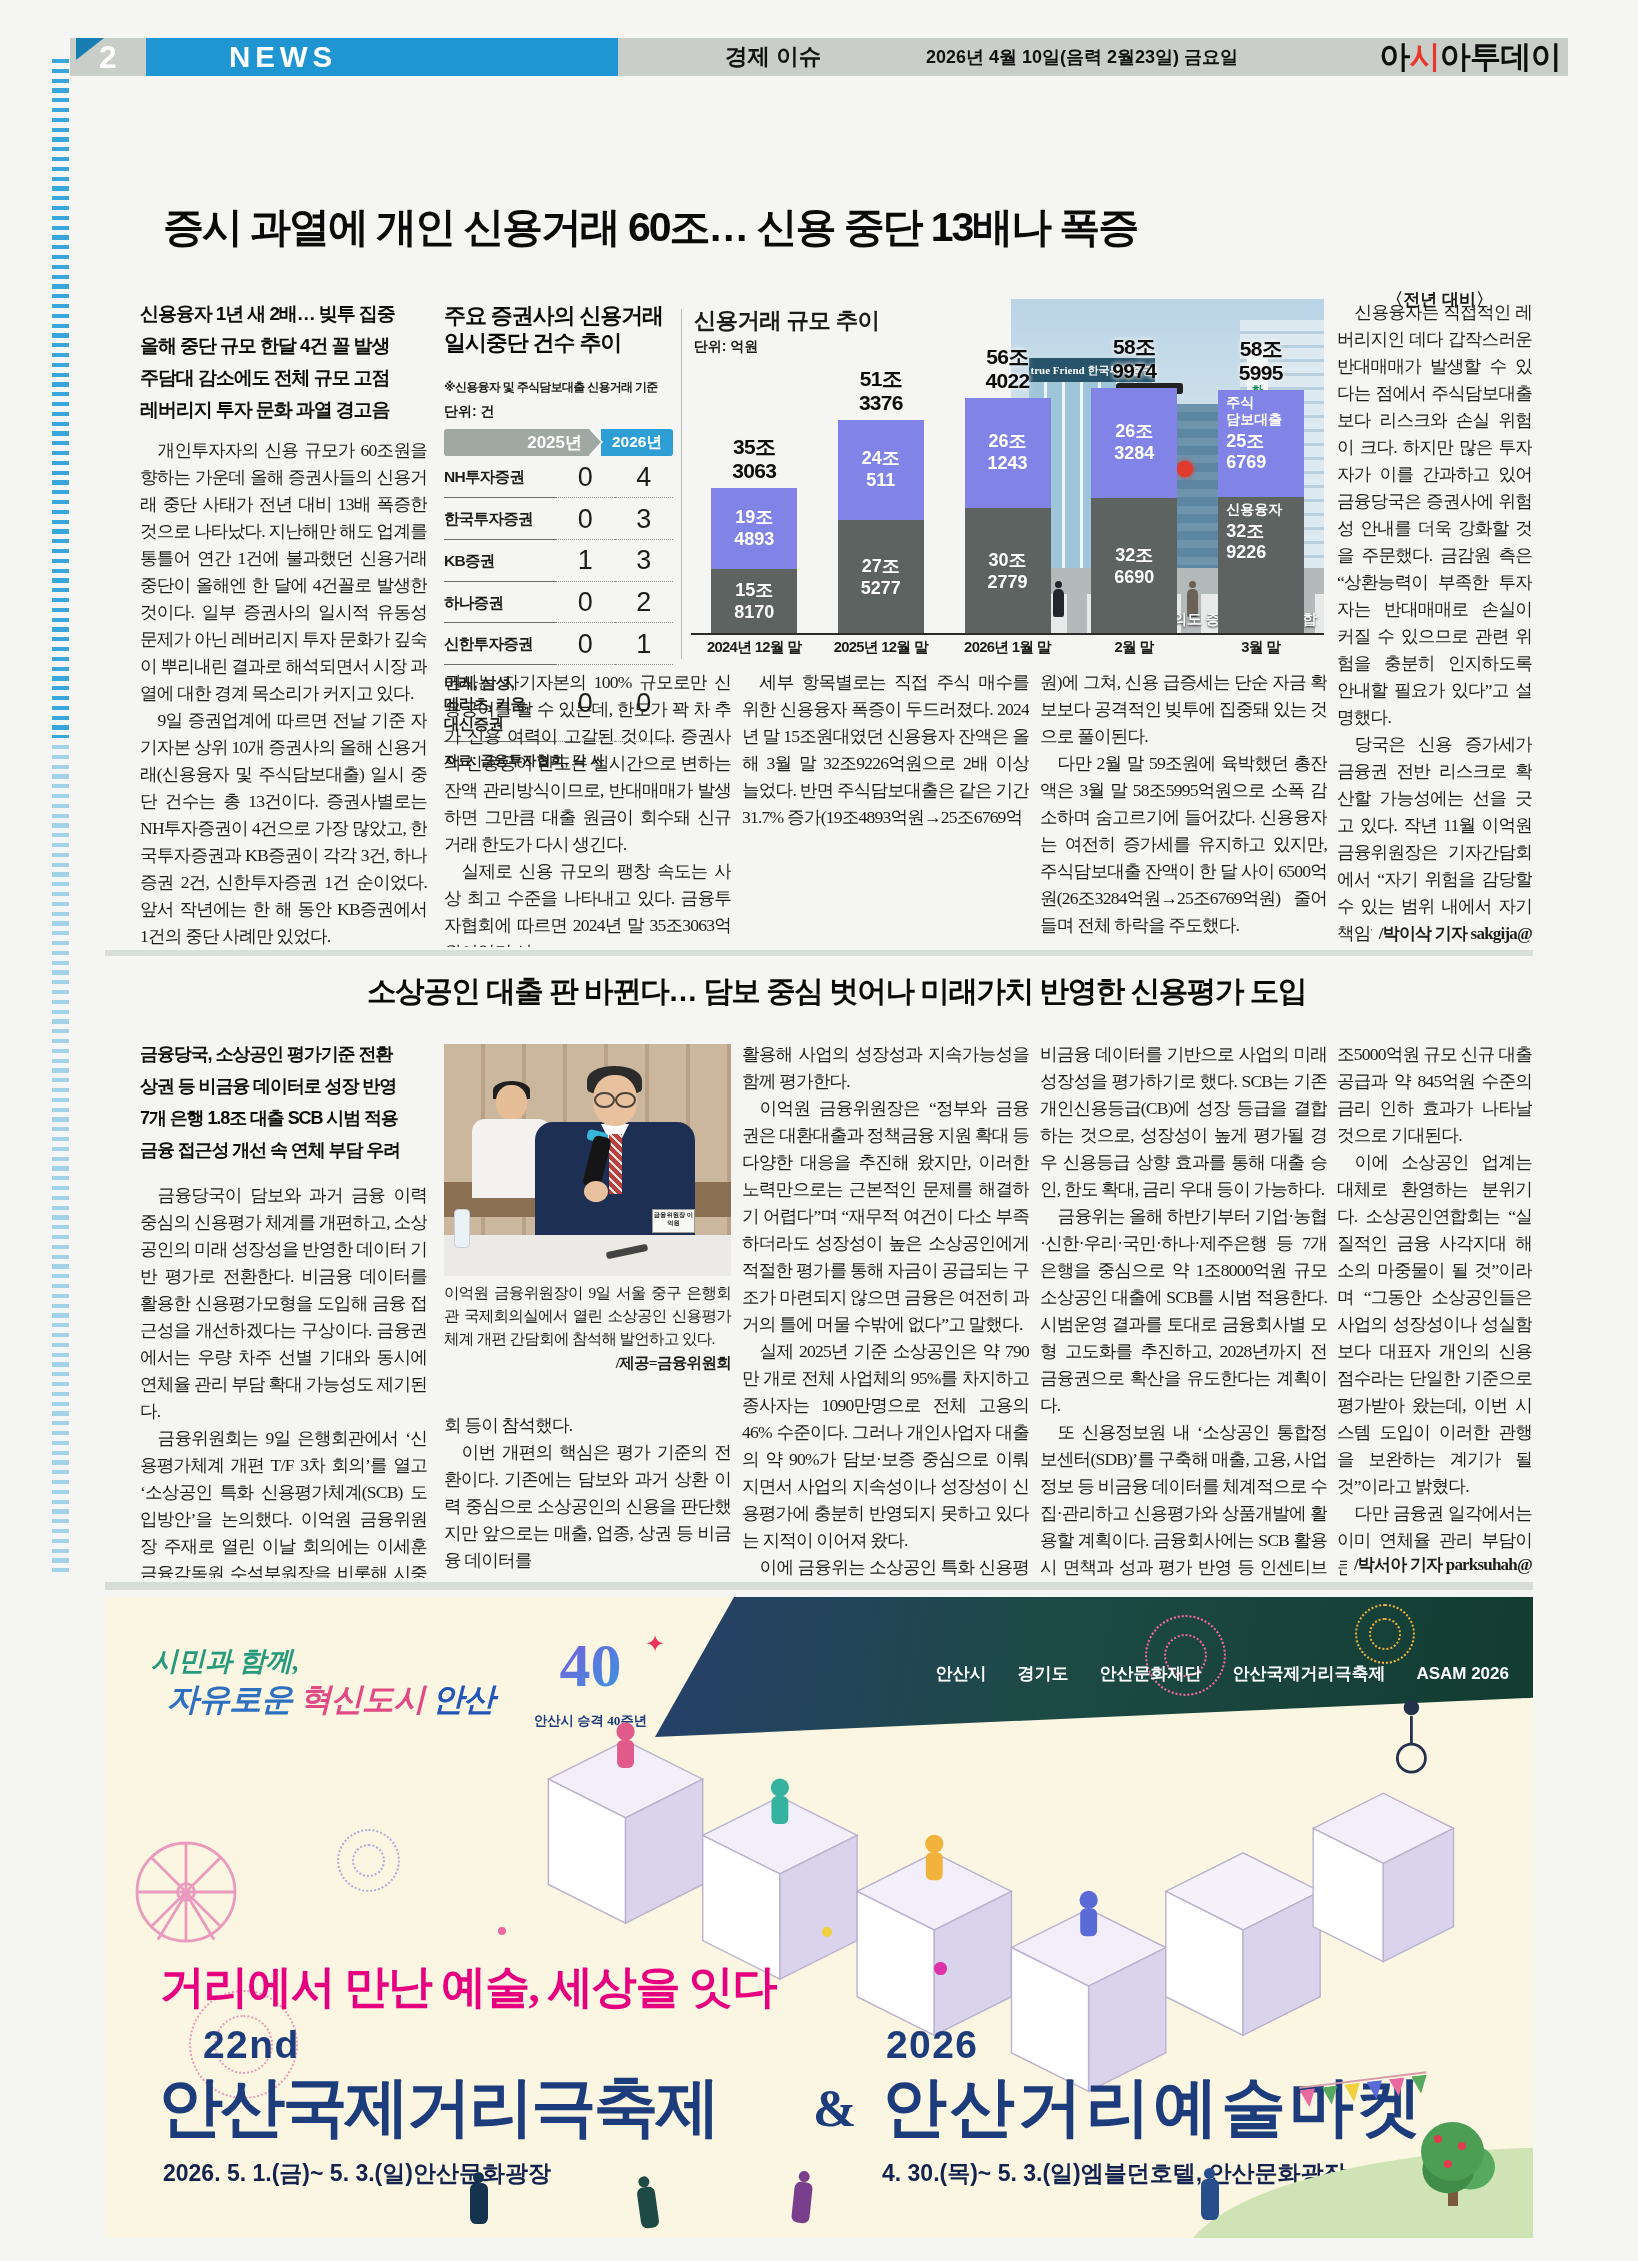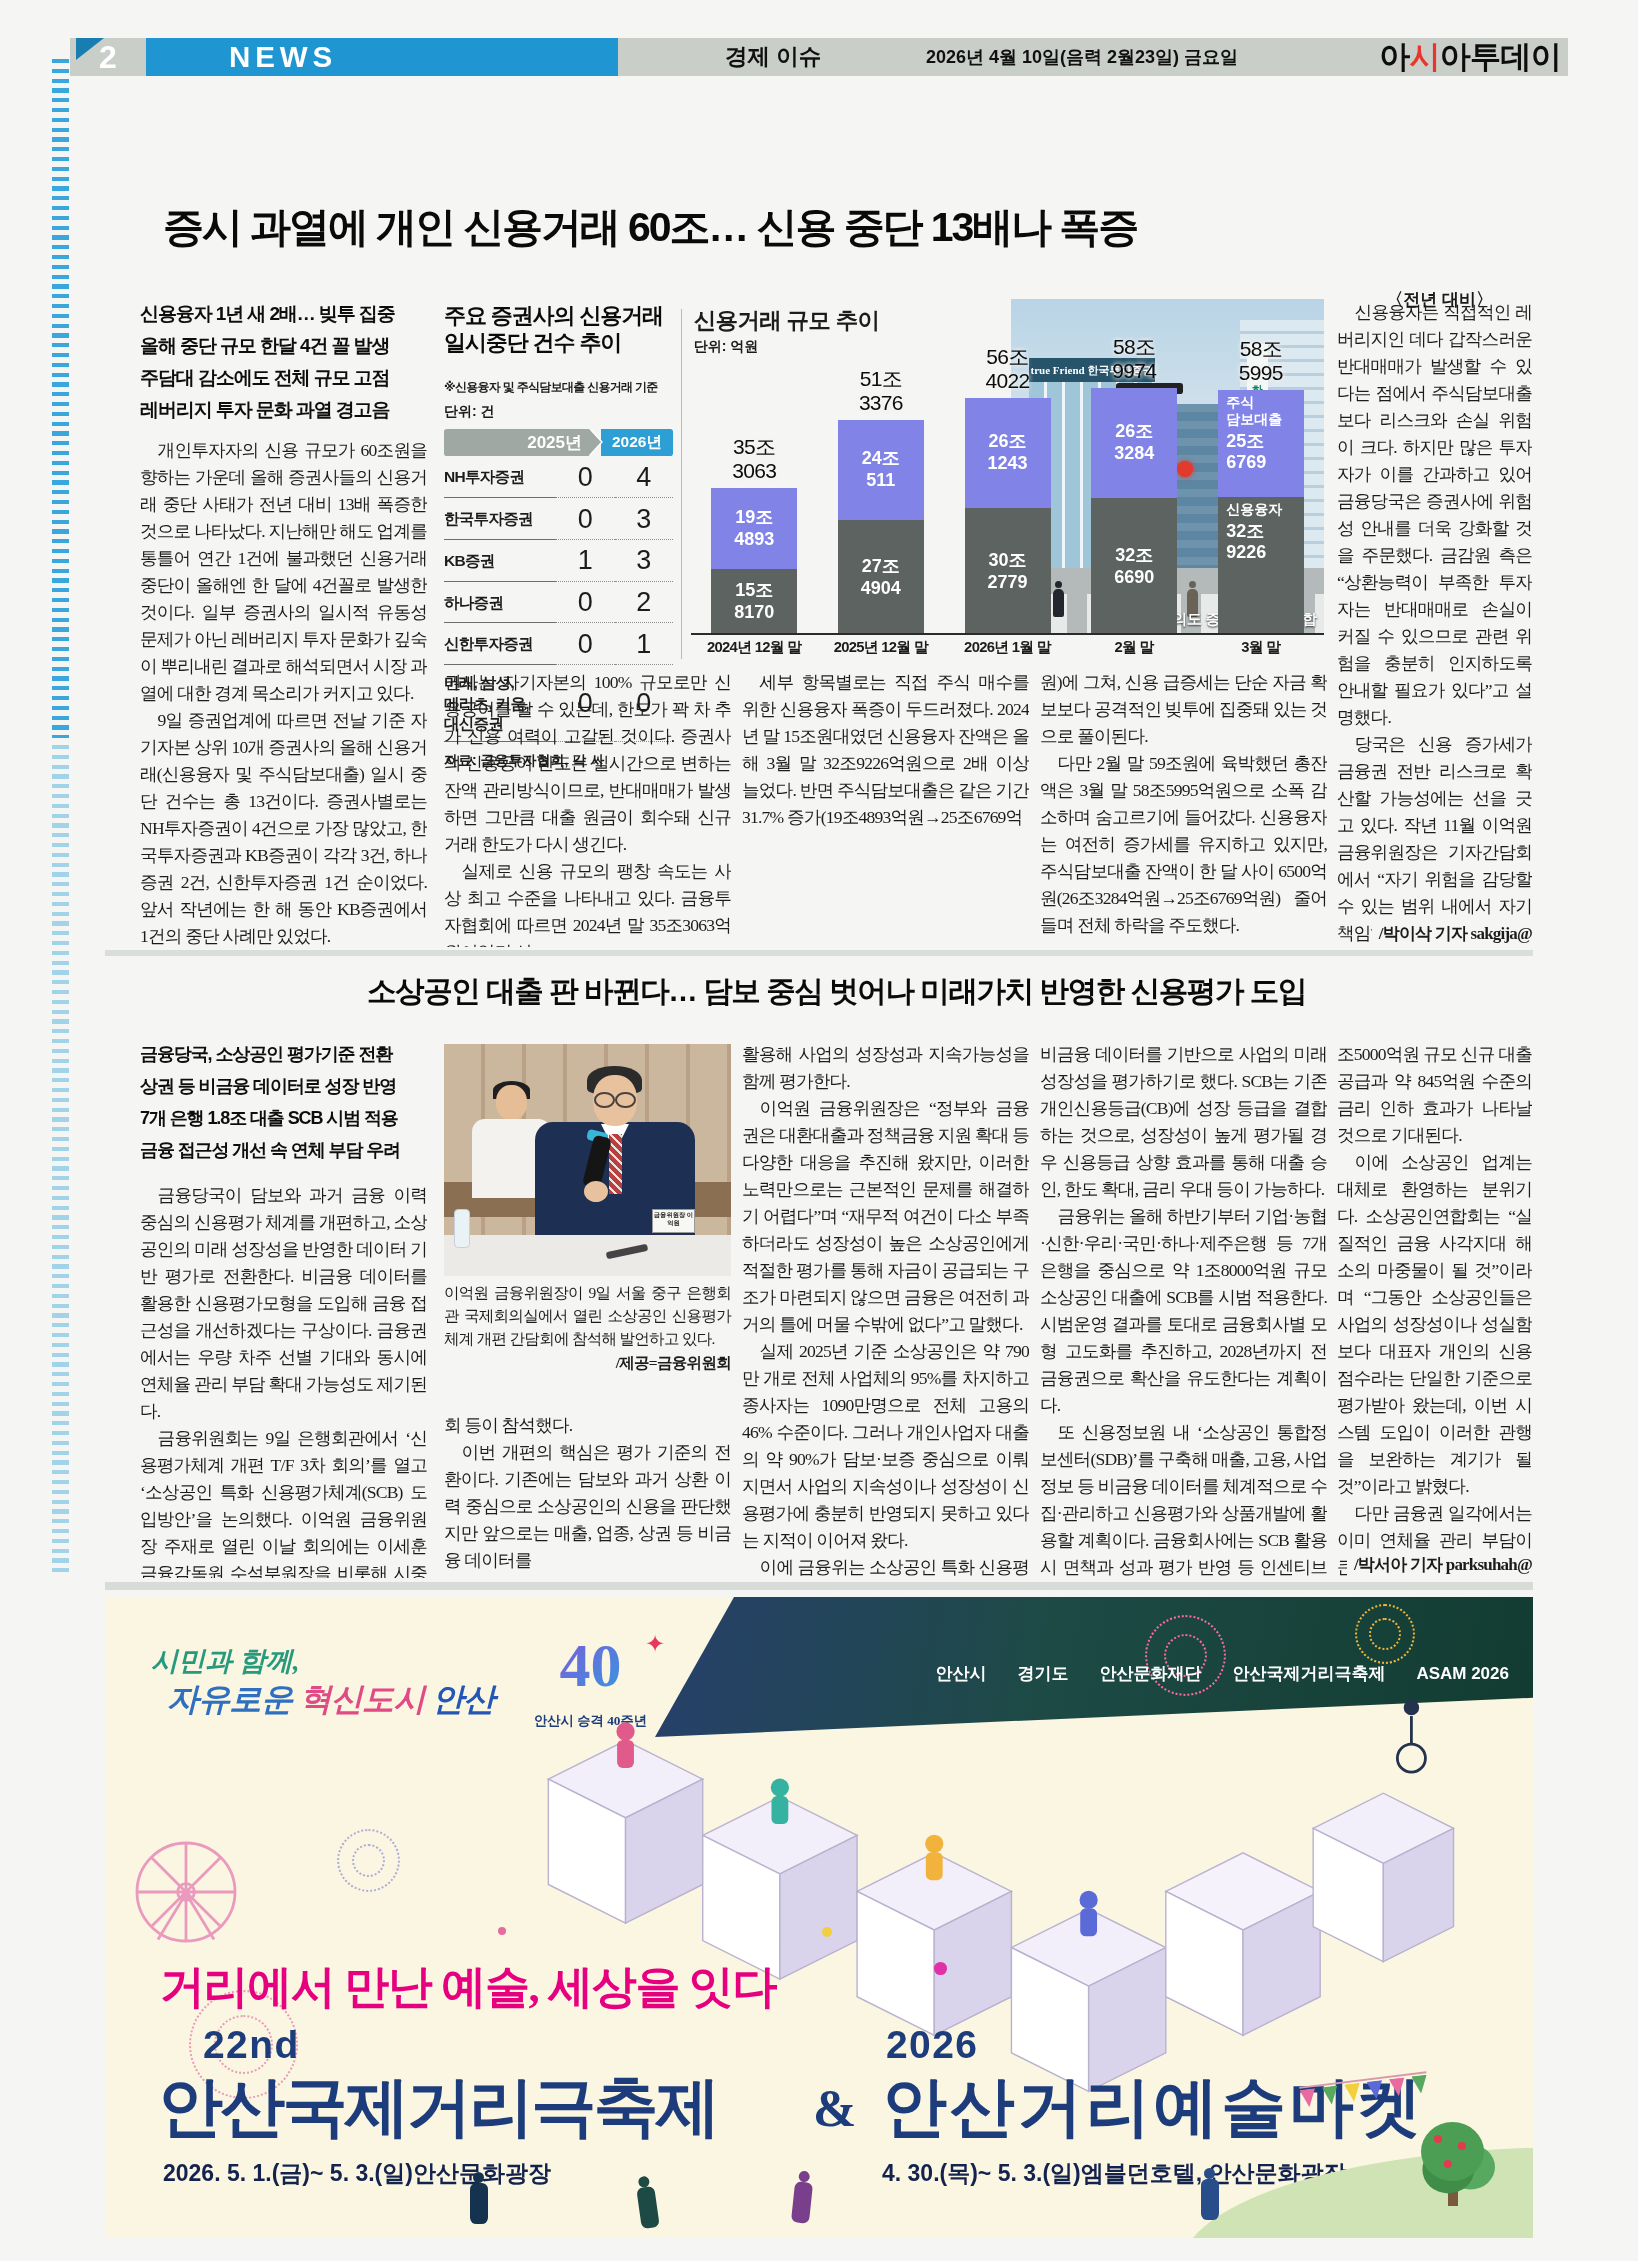--- a/index.html
+++ b/index.html
@@ -83,21 +83,21 @@
          background:repeating-linear-gradient(90deg,#e8eaea 0 18px,rgba(0,0,0,0) 18px 38px);}
   .ped{position:absolute;bottom:18px;width:11.2px;height:28px;border-radius:4.9px 4.9px 2.1px 2.1px;background:#2c3038;}
   .ped::before{content:"";position:absolute;top:-8.4px;left:2.1px;width:7px;height:7px;border-radius:50%;background:inherit;}
   .tlight{position:absolute;left:105px;top:84px;width:67px;height:11.2px;background:#222;border-radius:2.8px;}
   .tlamp{position:absolute;left:166px;top:162px;width:15.5px;height:15.5px;border-radius:50%;background:#e23b2e;box-shadow:0 0 5.6px #e23b2e;}
   .p1cap{position:absolute;right:7px;bottom:5.6px;color:#fff;font-size:14.8px;font-weight:700;
          text-shadow:0 0.7px 2.1px rgba(0,0,0,.8);z-index:5;}
   .barsrow{position:absolute;left:0;right:0;bottom:31px;top:0;display:flex;justify-content:space-between;
            align-items:flex-end;padding:0 4.2px;z-index:2;}
   .bar-group{width:118px;display:flex;flex-direction:column;align-items:center;justify-content:flex-end;}
-  .bar-total{font-size:21px;font-weight:400;text-align:center;line-height:1.12;white-space:pre-line;
+  .bar-total{font-size:21px;font-weight:700;text-align:center;line-height:1.12;white-space:pre-line;
              margin-bottom:5.6px;color:#0c0c0c;letter-spacing:-0.7px;
              text-shadow:0 0 5.6px rgba(245,246,243,.95),0 0 5.6px rgba(245,246,243,.95);
              font-family:"Liberation Sans","DejaVu Sans",sans-serif;}
   .bar-stack{width:86px;display:flex;flex-direction:column;}
   .seg{overflow:hidden;color:#fff;font-family:"Liberation Sans","DejaVu Sans",sans-serif;
        display:flex;flex-direction:column;justify-content:center;}
   .seg-top{background:#8184e6;}
   .seg-bottom{background:#5c6361;}
   .seg-label{font-size:18px;font-weight:700;text-align:center;line-height:1.2;white-space:pre-line;}
   .seg-series{font-size:14px;font-weight:700;text-align:left;padding:4.2px 0 2.8px 8.4px;line-height:1.2;white-space:pre-line;}
@@ -309,21 +309,21 @@
           <div class="bar-group">
             <div class="bar-total">51조
 3376</div>
             <div class="bar-stack">
               <div class="seg seg-top" style="height: 100px;">
                 <div class="seg-label">24조
 511</div>
               </div>
               <div class="seg seg-bottom" style="height: 115px;">
                 <div class="seg-label">27조
-4904</div>
+5277</div>
               </div>
             </div>
           </div>
           <div class="bar-group">
             <div class="bar-total">56조
 4022</div>
             <div class="bar-stack">
               <div class="seg seg-top" style="height: 110px;">
                 <div class="seg-label">26조
 1243</div>

